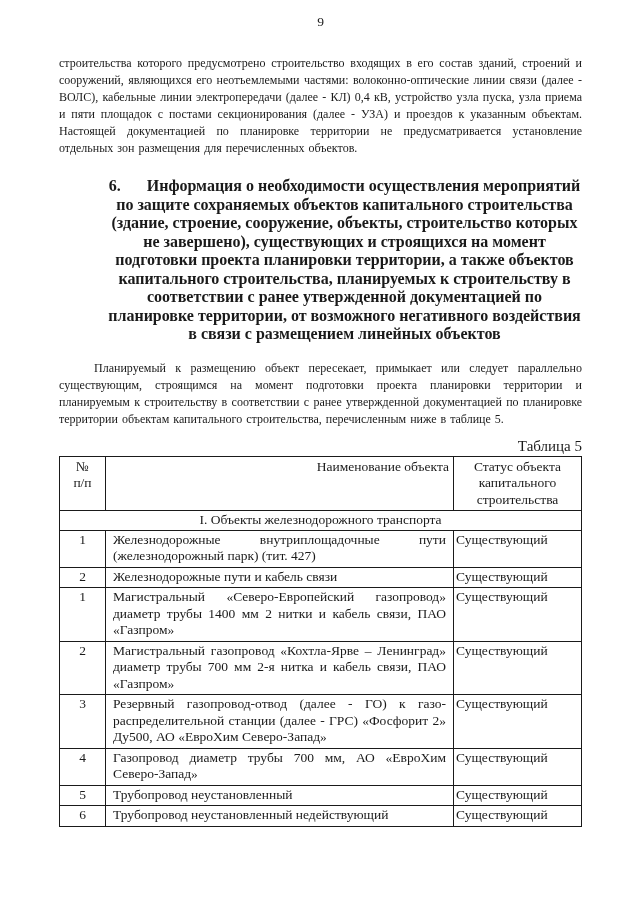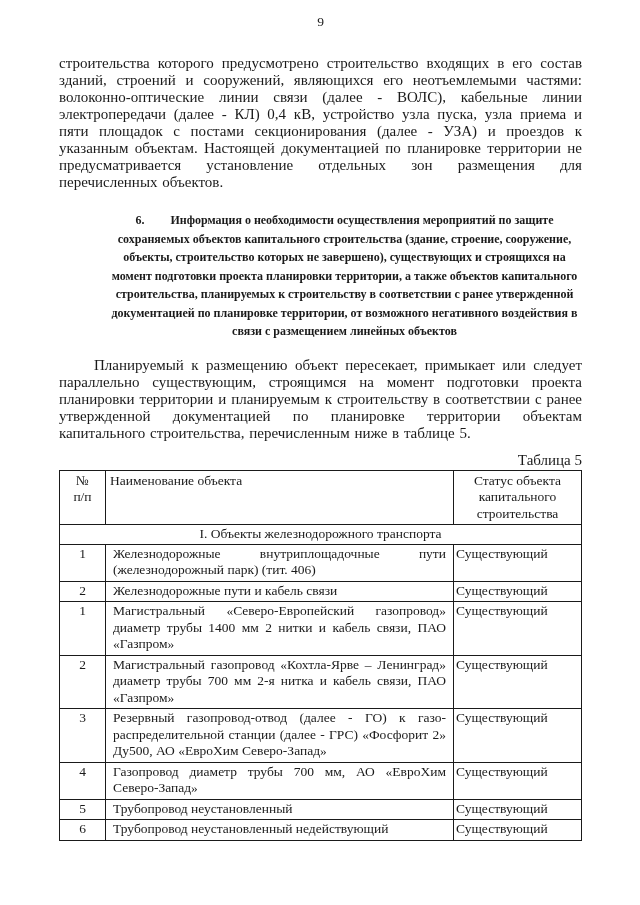--- a/index.html
+++ b/index.html
@@ -13,34 +13,34 @@
   .page {
     width: 640px; height: 905px;
     padding: 13px 58px 0 59px;
   }
   .page-number {
     text-align: center;
     font-size: 13.5px;
     line-height: 17px;
   }
   .body-text {
-    font-size: 15px;
+    font-size: 12px;
     line-height: 17px;
     text-align: justify;
     text-indent: 35px;
     word-spacing: 1px;
   }
   .body-text.no-indent {
     text-indent: 0;
     margin-top: 25px;
   }
   .section-heading {
     margin-top: 20px;
     margin-bottom: 16px;
-    font-size: 12px;
+    font-size: 16px;
     font-weight: bold;
     line-height: 18.5px;
     text-align: center;
     margin-left: 48px;
   }
   .section-heading .heading-number { margin-right: 26px; }
   .table-caption {
     margin-top: 10px;
     text-align: right;
     font-size: 15px;
@@ -59,21 +59,21 @@
     font-weight: normal;
     vertical-align: top;
   }
   th.col-num {
     width: 46px;
     text-align: center;
     white-space: pre-line;
     padding: 2px 2px;
   }
   th.col-name {
-    text-align: left;
+    text-align: right;
     padding: 2px 4px;
   }
   th.col-status {
     width: 128px;
     text-align: center;
     padding: 2px 4px;
   }
   td.section-cell {
     text-align: center;
     font-weight: bold;
@@ -115,21 +115,21 @@
         <th class="col-name">Наименование объекта</th>
         <th class="col-status">Статус объекта капитального строительства</th>
       </tr>
     </thead>
     <tbody id="table-body">
         <tr>
           <td class="section-cell" colspan="3">I.   Объекты железнодорожного транспорта</td>
         </tr>
         <tr>
           <td class="num-cell">1</td>
-          <td class="name-cell">Железнодорожные внутриплощадочные пути (железнодорожный парк) (тит. 406)</td>
+          <td class="name-cell">Железнодорожные внутриплощадочные пути (железнодорожный парк) (тит. 427)</td>
           <td class="status-cell">Существующий</td>
         </tr>
         <tr>
           <td class="num-cell">2</td>
           <td class="name-cell">Железнодорожные пути и кабель связи</td>
           <td class="status-cell">Существующий</td>
         </tr>
         <tr>
           <td class="num-cell">1</td>
           <td class="name-cell">Магистральный «Северо-Европейский газопровод» диаметр трубы 1400 мм 2 нитки и кабель связи, ПАО «Газпром»</td>

